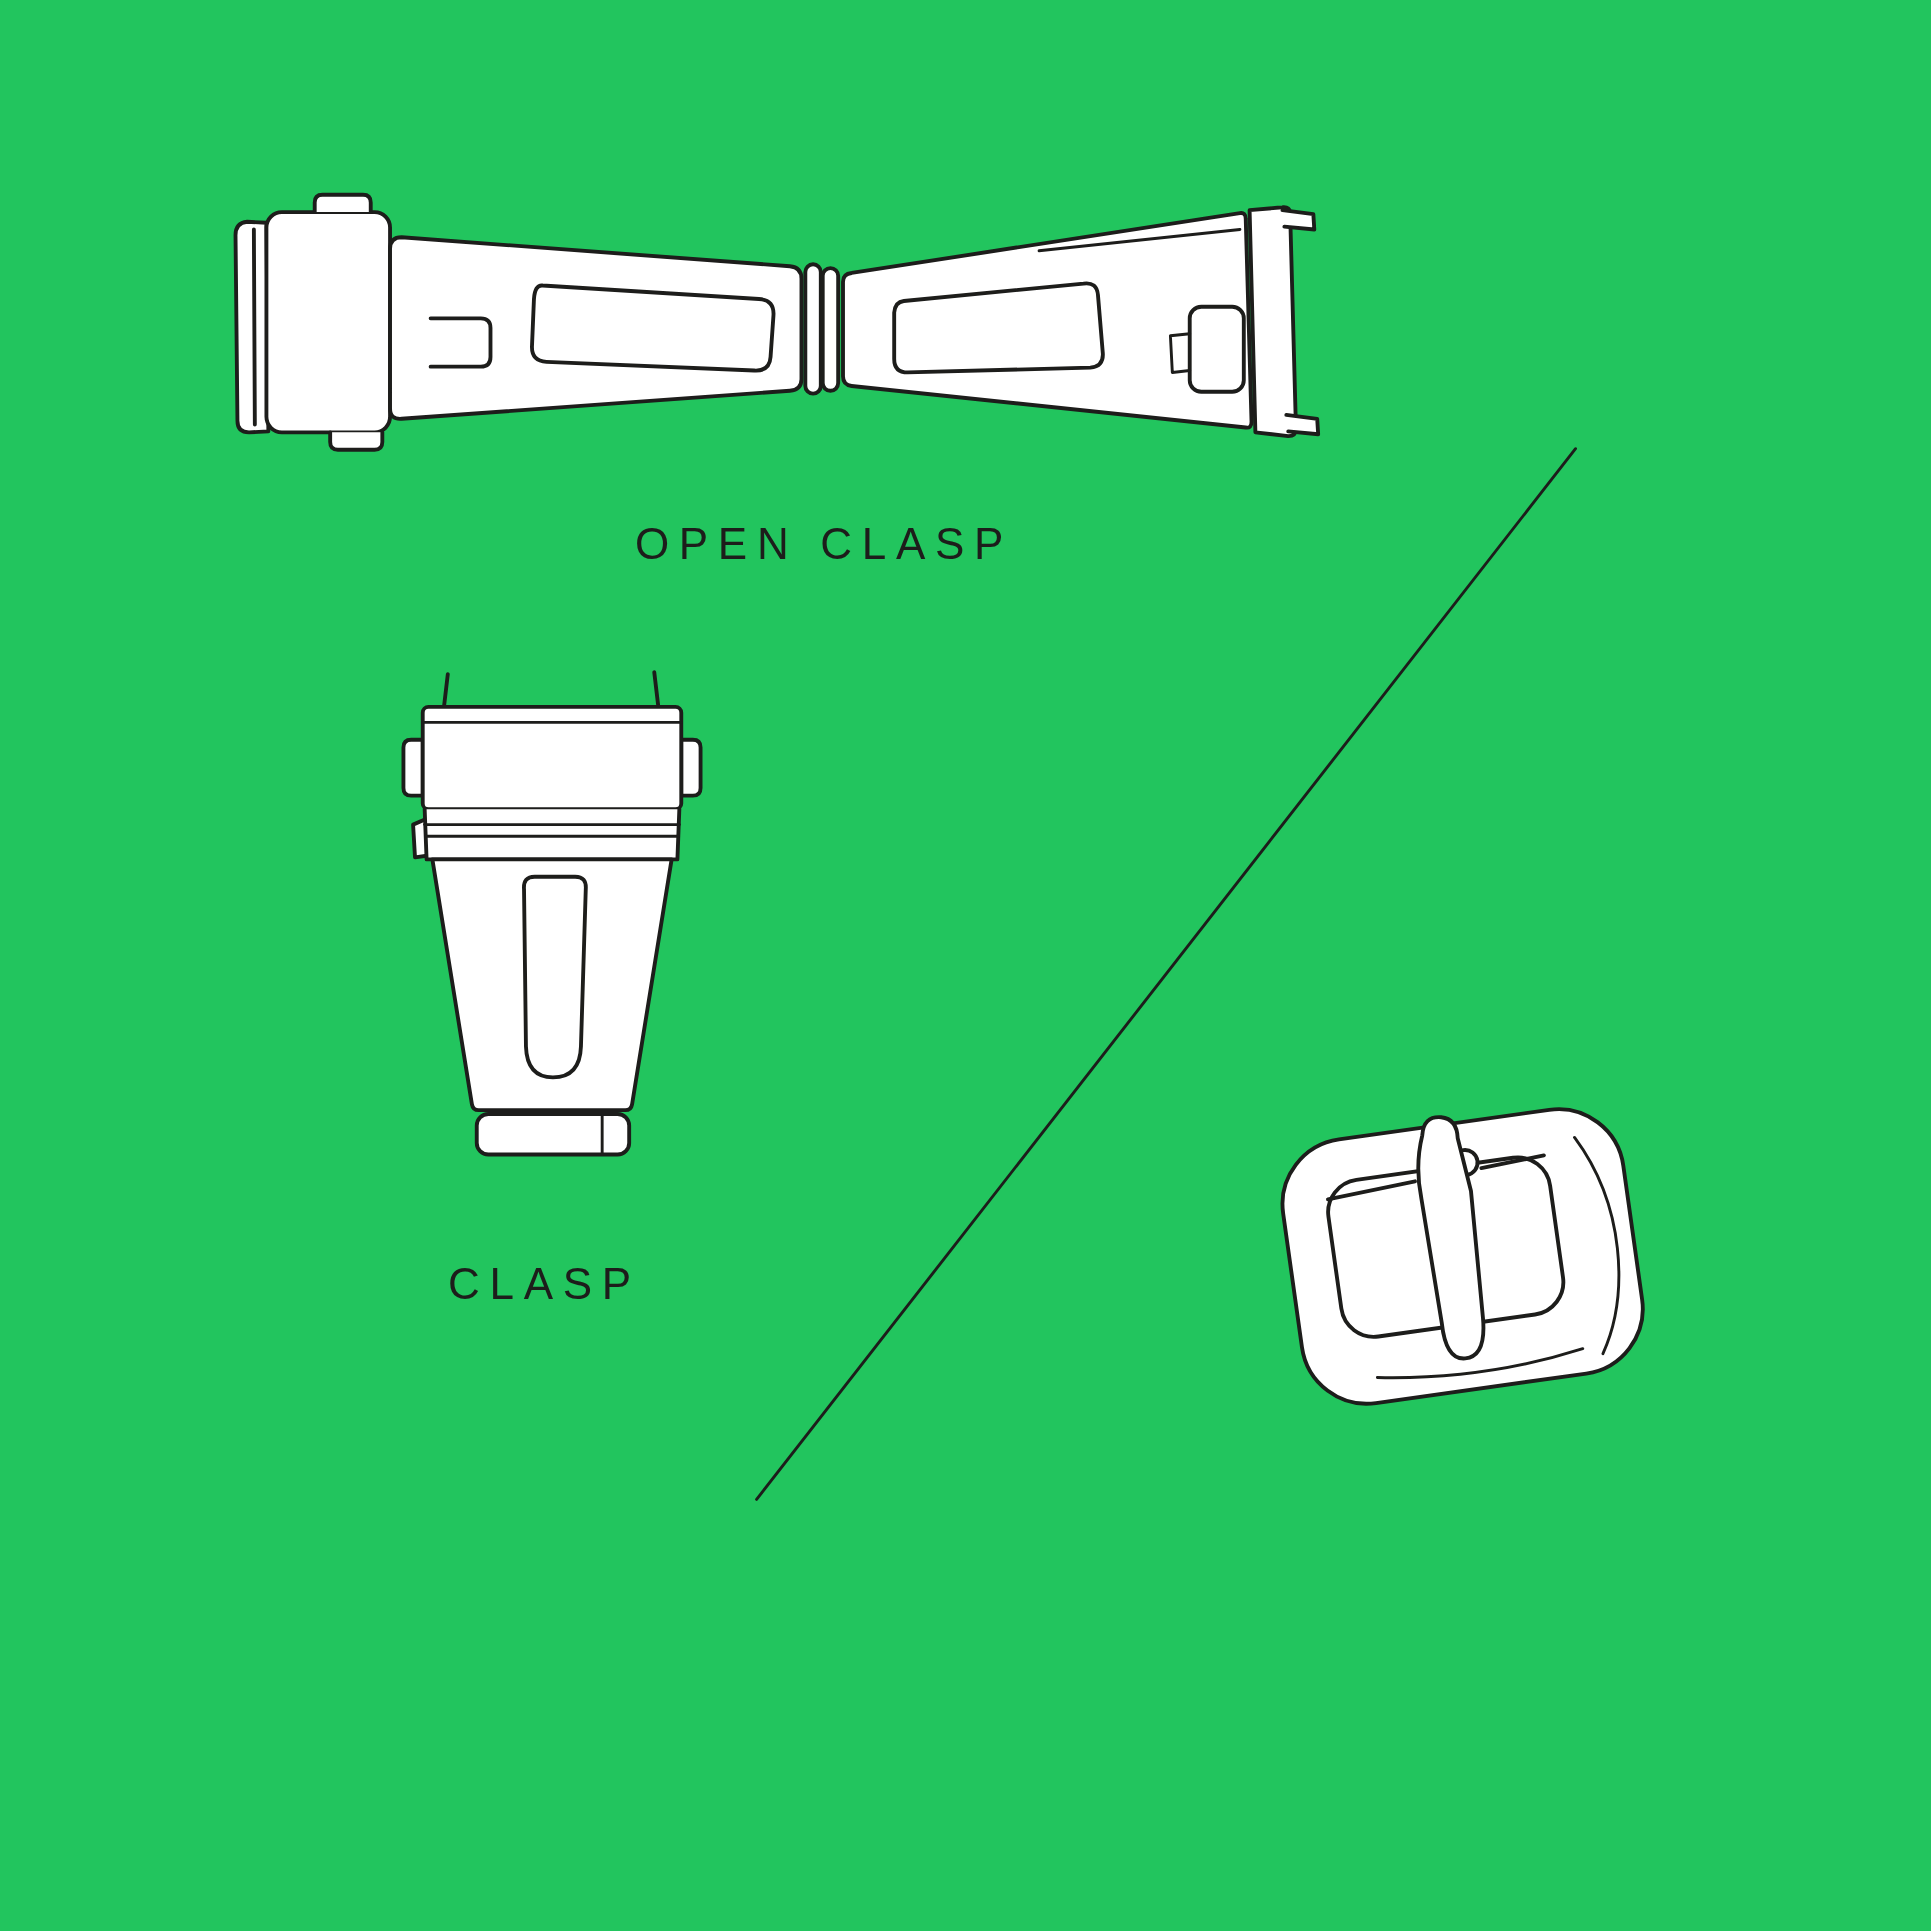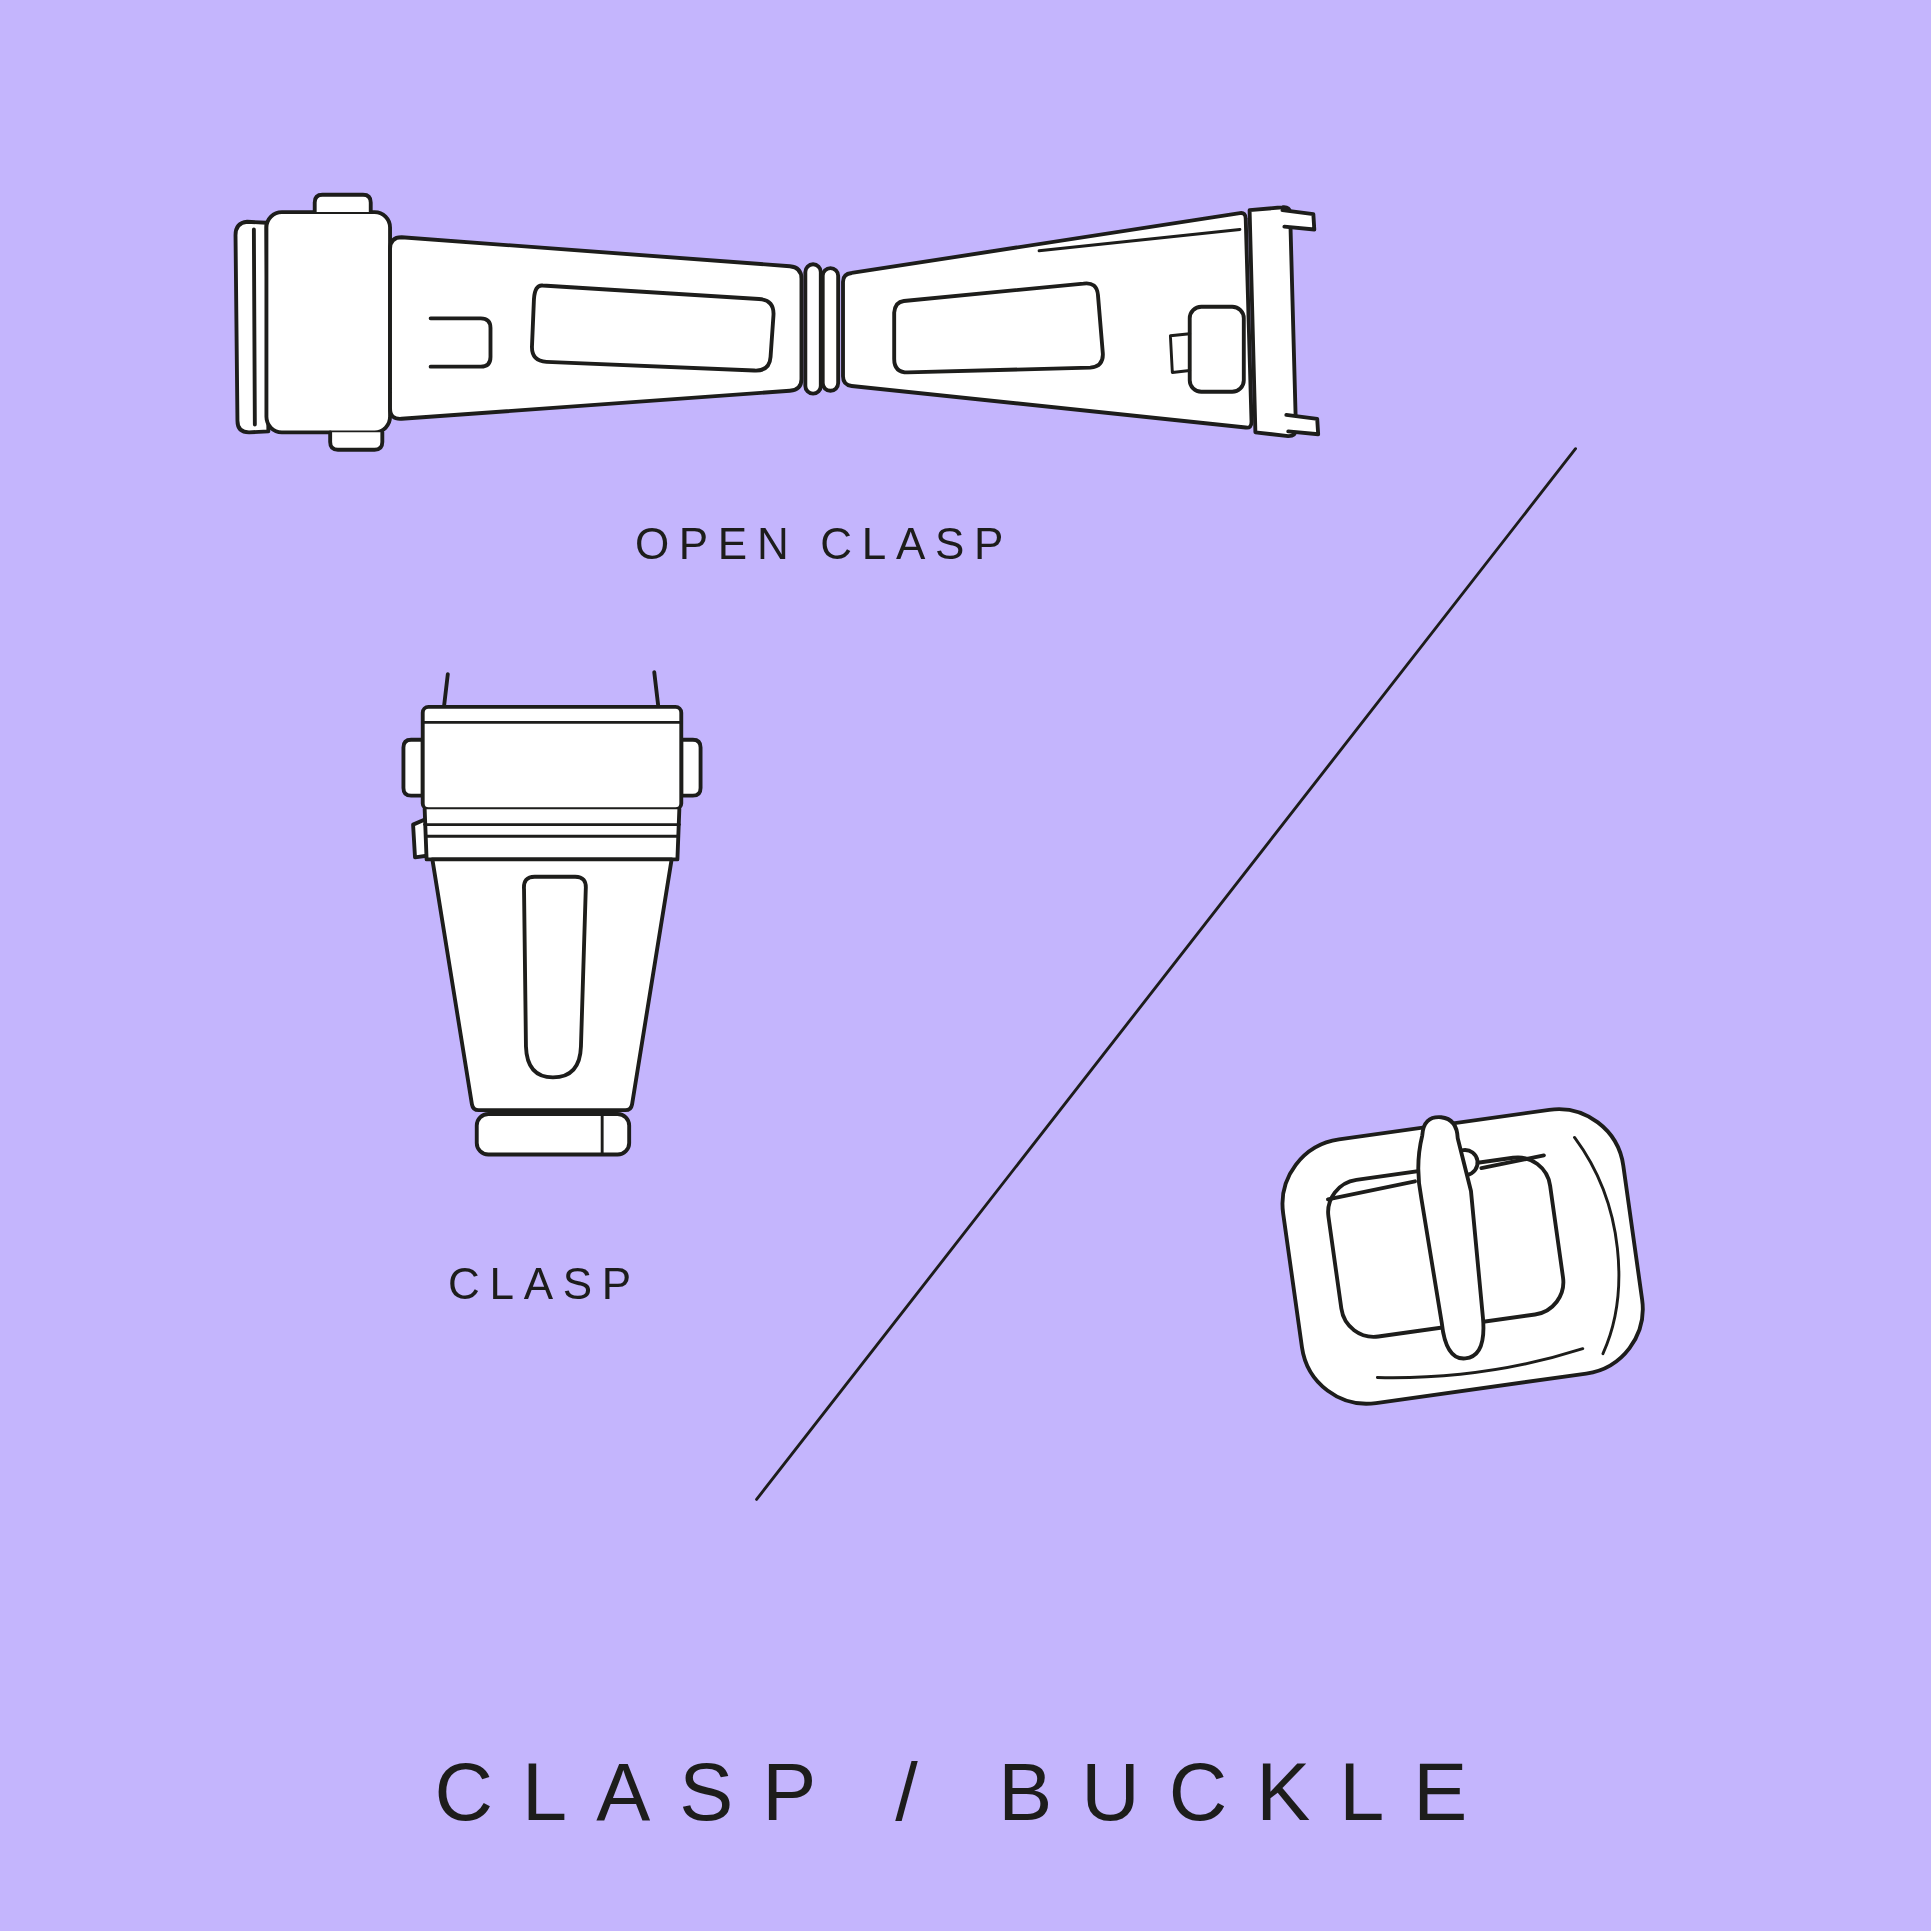--- a/index.html
+++ b/index.html
@@ -4,21 +4,21 @@
 <style>
   html, body {
     margin: 0;
     padding: 0;
     background: #ffffff;
   }
   .canvas {
     position: relative;
     width: 1931px;
     height: 1931px;
-    background: #c4b5fd;
+    background: #22c55e;
     overflow: hidden;
     font-family: "Liberation Sans", sans-serif;
   }
   .art {
     position: absolute;
     overflow: visible;
   }
   .art path, .art rect, .art line, .art circle {
     fill: none;
     stroke: #1d1d1b;
@@ -130,16 +130,15 @@
         <line x1="90" y1="108" x2="182" y2="102"></line>
         <line x1="252" y1="98" x2="318" y2="94"></line>
         <circle class="solid" cx="236" cy="90" r="13"></circle>
       </g>
       <g>
         <path class="solid" d="M196,56 Q200,36 218,40 Q234,44 232,64 L238,120 L232,252 Q230,292 208,291 Q188,290 189,252 L186,120 Q184,86 196,56 Z"></path>
       </g>
     </g>
   </svg>
 
-  <div class="title" style="left:0px; top:1746px; width:1931px;">CLASP / BUCKLE</div>
 
 </div>
 
 
 </body></html>

